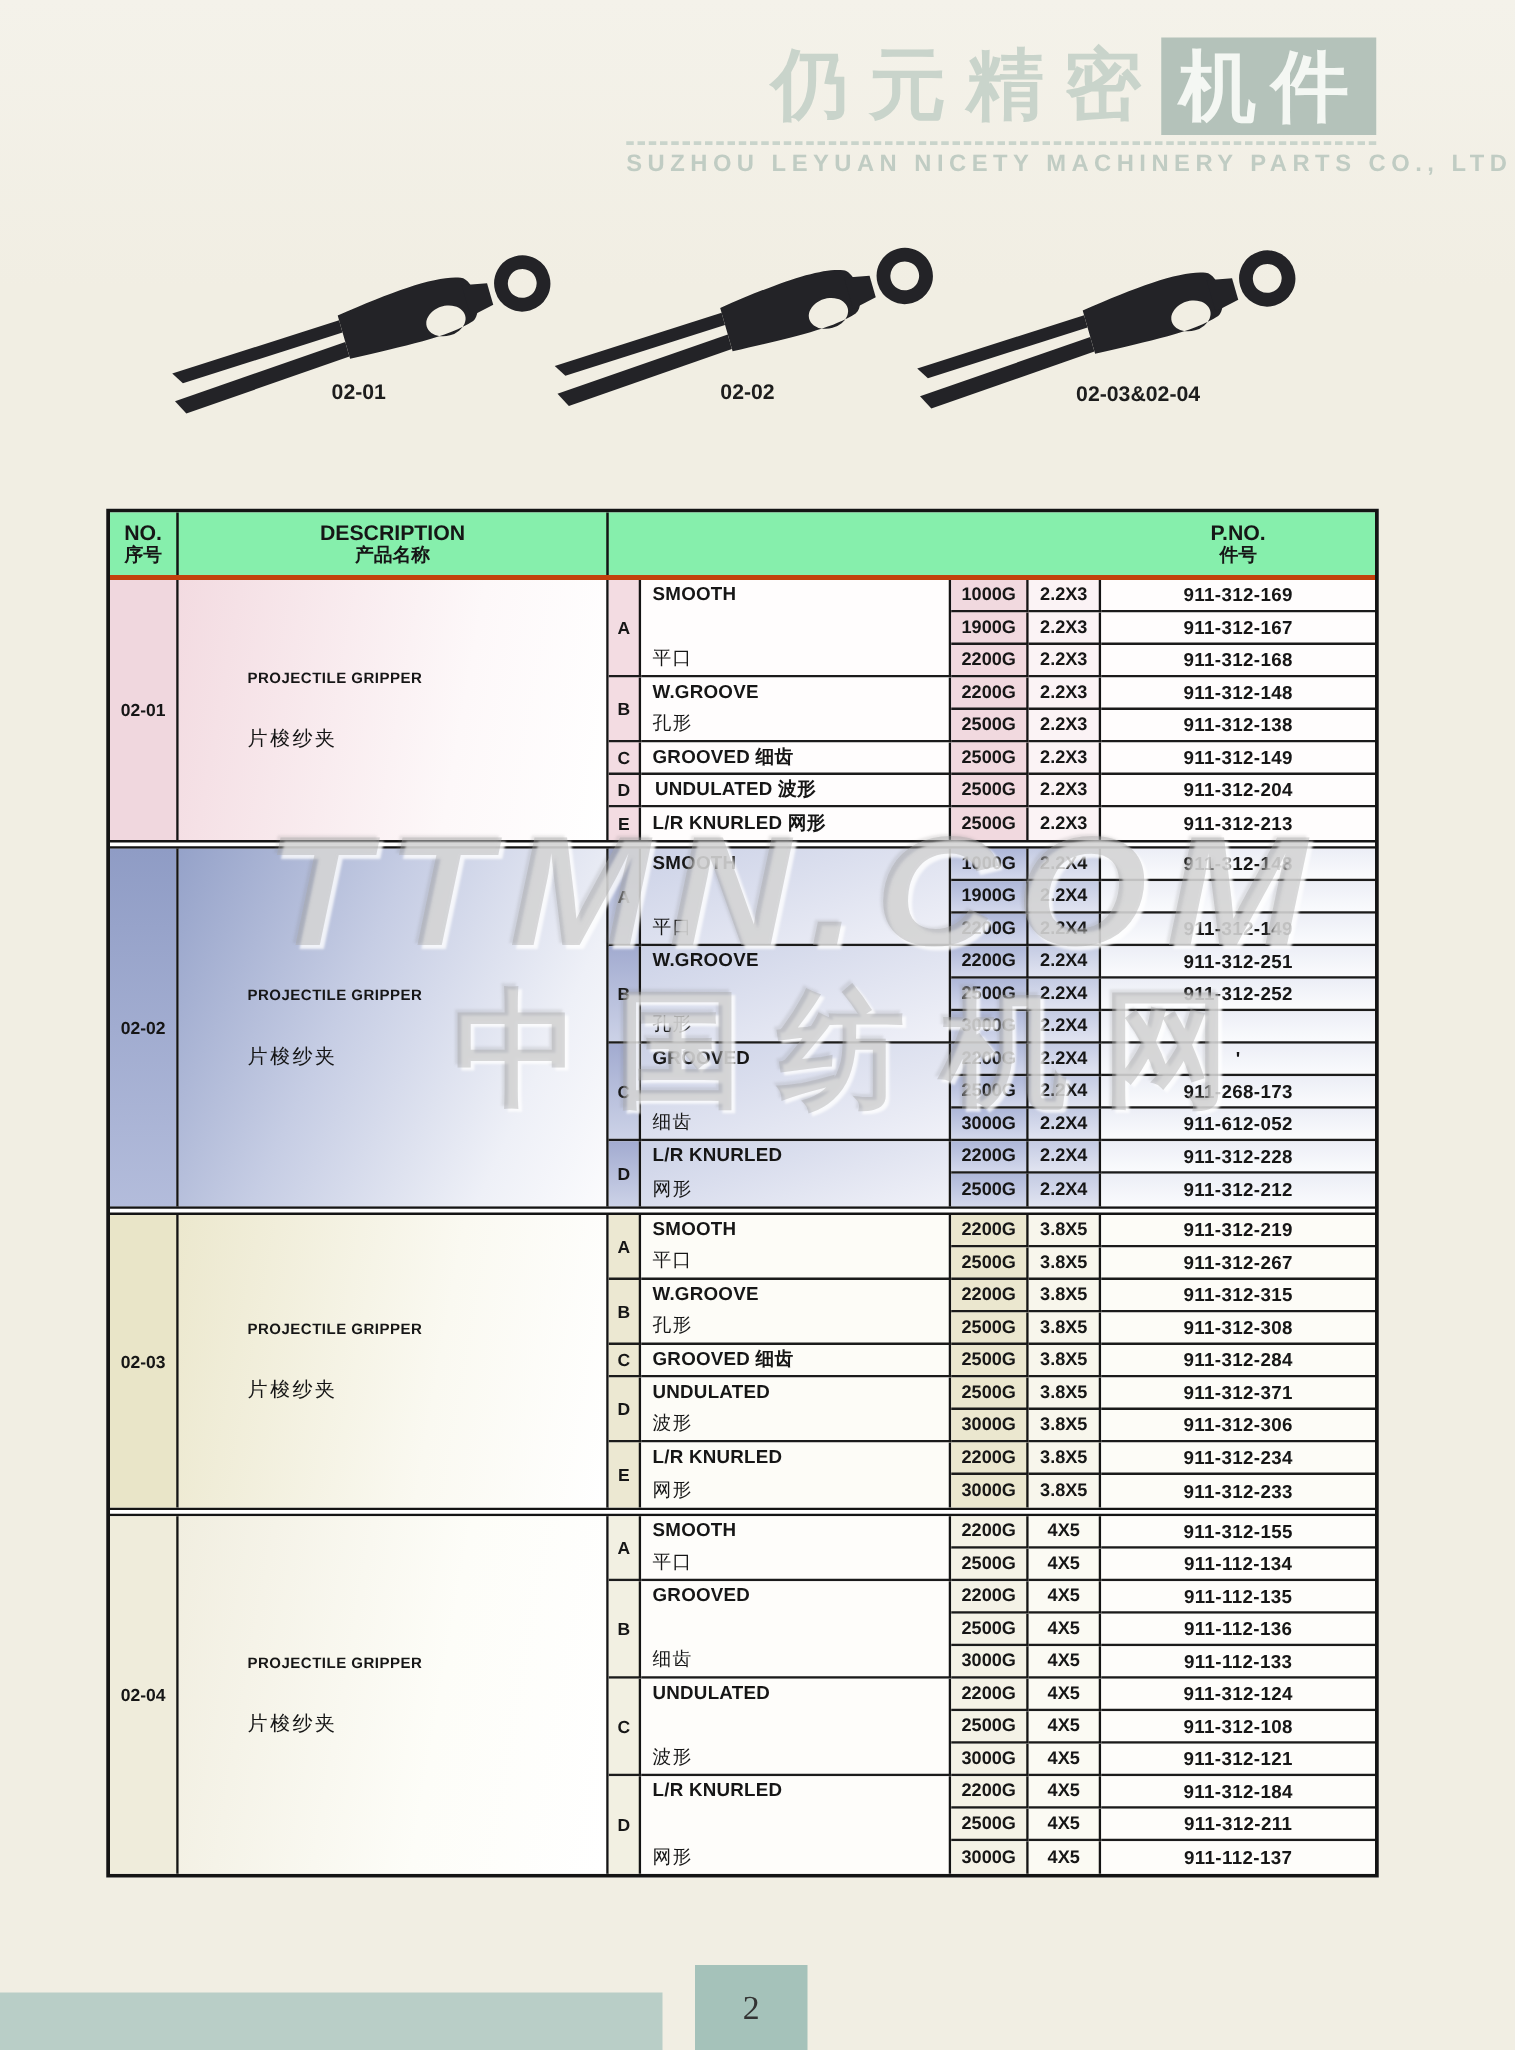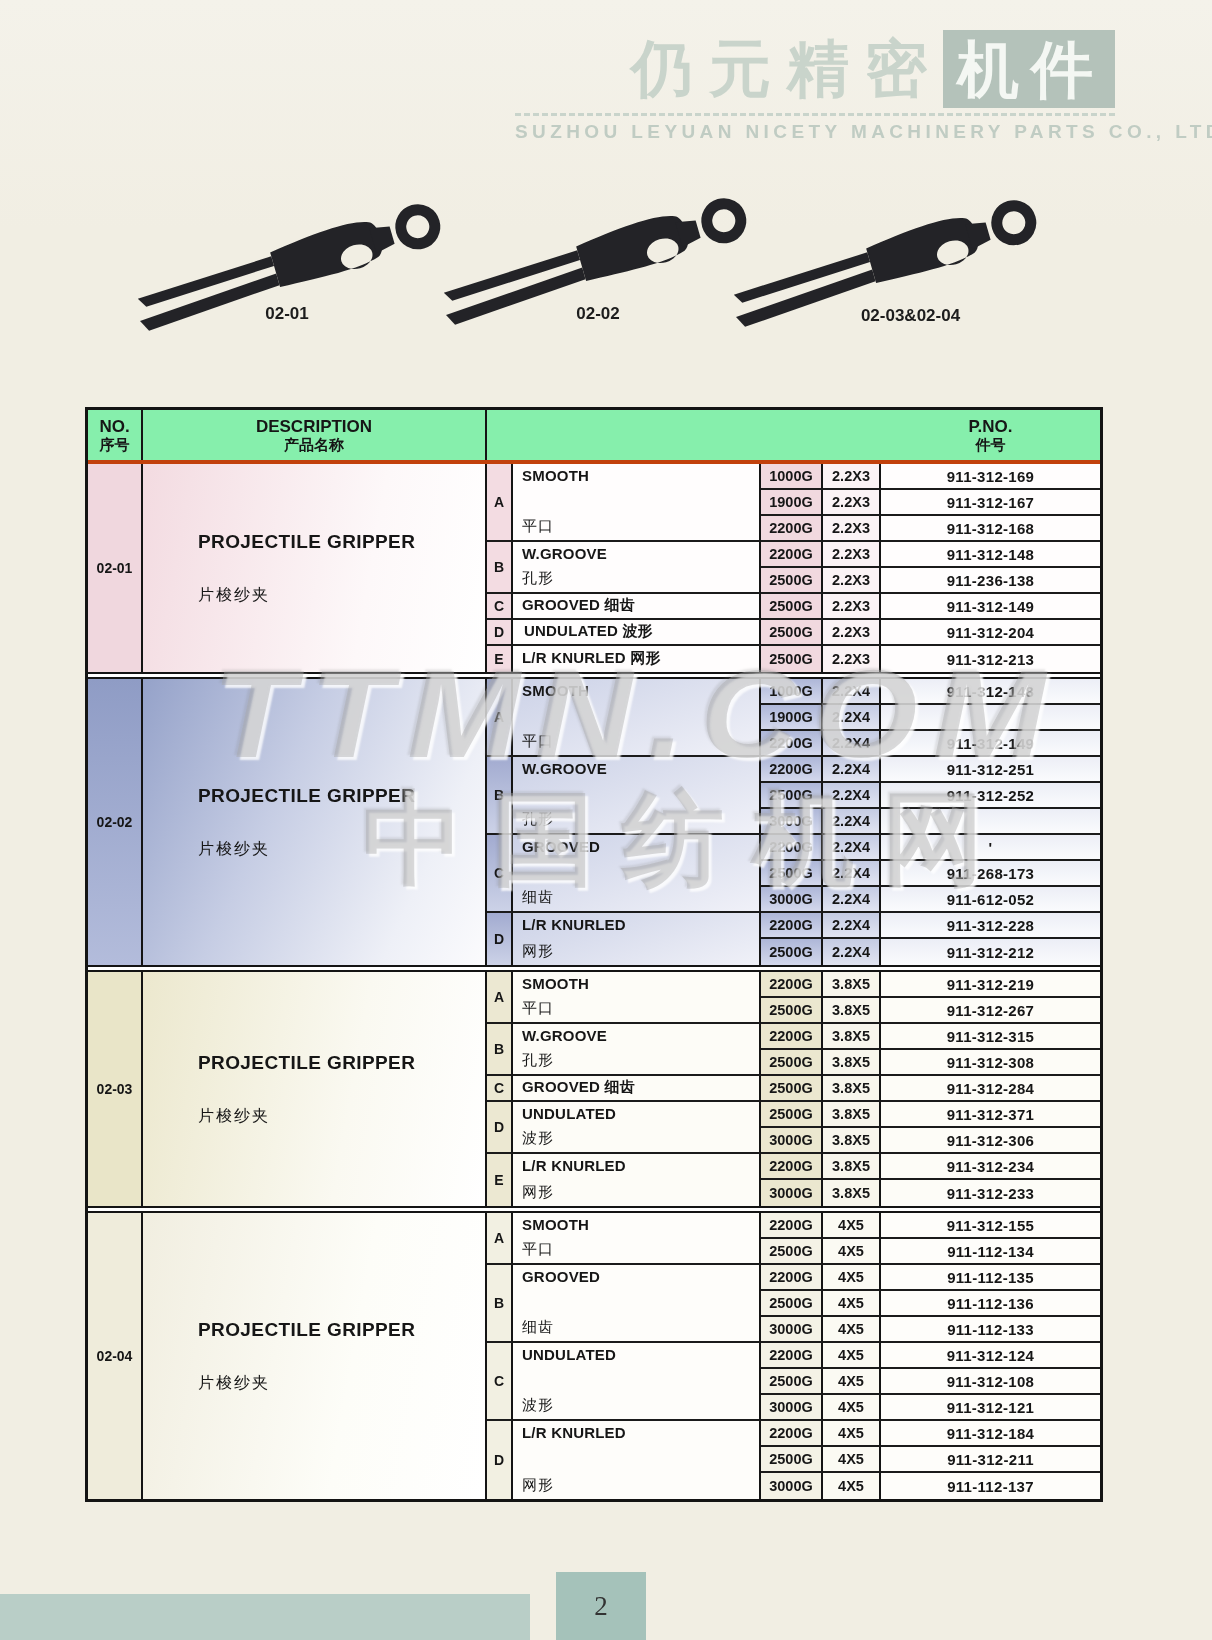--- a/index.html
+++ b/index.html
@@ -2,21 +2,21 @@
 <html><head>
 <meta charset="utf-8">
 <style>
   html,body{margin:0;padding:0;}
   body{width:1212px;height:1640px;position:relative;overflow:hidden;
        background:linear-gradient(180deg,#f4f2ea 0%,#f1eee3 14%,#f1eee3 100%);
        font-family:"Liberation Sans",sans-serif;color:#161616;}
   .page{position:absolute;inset:0;}
 
   
-  .brand{position:absolute;left:515px;top:30px;width:600px;z-index:1;}
+  .brand{position:absolute;left:501px;top:30px;width:600px;z-index:1;}
   .brand-cn{display:flex;align-items:flex-end;justify-content:flex-end;}
   .brand-cn-main{font-size:62px;font-weight:bold;color:#c9d4cb;letter-spacing:16px;line-height:78px;white-space:nowrap;}
   .brand-cn-box{font-size:62px;font-weight:bold;color:#f4f7f3;background:#b4c2ba;
                 padding:2px 10px 0 14px;letter-spacing:12px;line-height:76px;white-space:nowrap;}
   .brand-rule{margin-top:5px;border-top:3px dashed #c9d4cb;height:0;}
   .brand-en{margin-top:5px;text-align:right;font-size:19px;font-weight:bold;
             color:#c0ccc3;letter-spacing:4.4px;white-space:nowrap;}
 
   
   .figure{position:absolute;width:340px;height:120px;z-index:1;}
@@ -39,21 +39,21 @@
   .section + .section{border-top:7px double #141414;}
 
   .cell{box-sizing:border-box;border-right:2px solid #141414;display:flex;
         align-items:center;justify-content:center;overflow:hidden;}
   .cell.c7{border-right:none;}
   .rb{border-bottom:2px solid #1b1b1b;}
 
   .no-cell{font-size:14px;font-weight:bold;}
   .desc-cell{flex-direction:column;align-items:flex-start;justify-content:center;
              gap:32px;padding-left:55px;}
-  .desc-en{font-size:19px;font-weight:bold;letter-spacing:.4px;}
+  .desc-en{font-size:12px;font-weight:bold;letter-spacing:.4px;}
   .desc-cn{font-size:16px;letter-spacing:2px;}
   .letter-cell{font-size:14px;font-weight:bold;}
   .label-cell{align-items:flex-start;justify-content:space-between;flex-direction:column;
               padding:3px 0 4px 9px;}
   .label-cell.single{justify-content:center;}
   .lab-en{font-size:15px;font-weight:bold;letter-spacing:.2px;}
   .lab-cn{font-size:15px;letter-spacing:1px;}
   .weight-cell,.size-cell{font-size:14.5px;font-weight:bold;}
   .pno-cell{font-size:15px;font-weight:bold;letter-spacing:.3px;}
 
@@ -186,21 +186,21 @@
           <div class="cell letter-cell rb" style="grid-area: 4 / 3 / span 2;">B</div>
           <div class="cell label-cell rb" style="grid-area: 4 / 4 / span 2;">
             <div class="lab-en">W.GROOVE</div>
             <div class="lab-cn">孔形</div>
           </div>
           <div class="cell weight-cell rb" style="grid-area: 4 / 5;">2200G</div>
           <div class="cell size-cell rb" style="grid-area: 4 / 6;">2.2X3</div>
           <div class="cell pno-cell rb c7" style="grid-area: 4 / 7;">911-312-148</div>
           <div class="cell weight-cell rb" style="grid-area: 5 / 5;">2500G</div>
           <div class="cell size-cell rb" style="grid-area: 5 / 6;">2.2X3</div>
-          <div class="cell pno-cell rb c7" style="grid-area: 5 / 7;">911-236-138</div>
+          <div class="cell pno-cell rb c7" style="grid-area: 5 / 7;">911-312-138</div>
           <div class="cell letter-cell rb" style="grid-area: 6 / 3;">C</div>
           <div class="cell label-cell single rb" style="grid-area: 6 / 4;">
             <div class="lab-en">GROOVED 细齿</div>
           </div>
           <div class="cell weight-cell rb" style="grid-area: 6 / 5;">2500G</div>
           <div class="cell size-cell rb" style="grid-area: 6 / 6;">2.2X3</div>
           <div class="cell pno-cell rb c7" style="grid-area: 6 / 7;">911-312-149</div>
           <div class="cell letter-cell rb" style="grid-area: 7 / 3;">D</div>
           <div class="cell label-cell single rb" style="grid-area: 7 / 4; padding-left: 11px;">
             <div class="lab-en">UNDULATED 波形</div>

